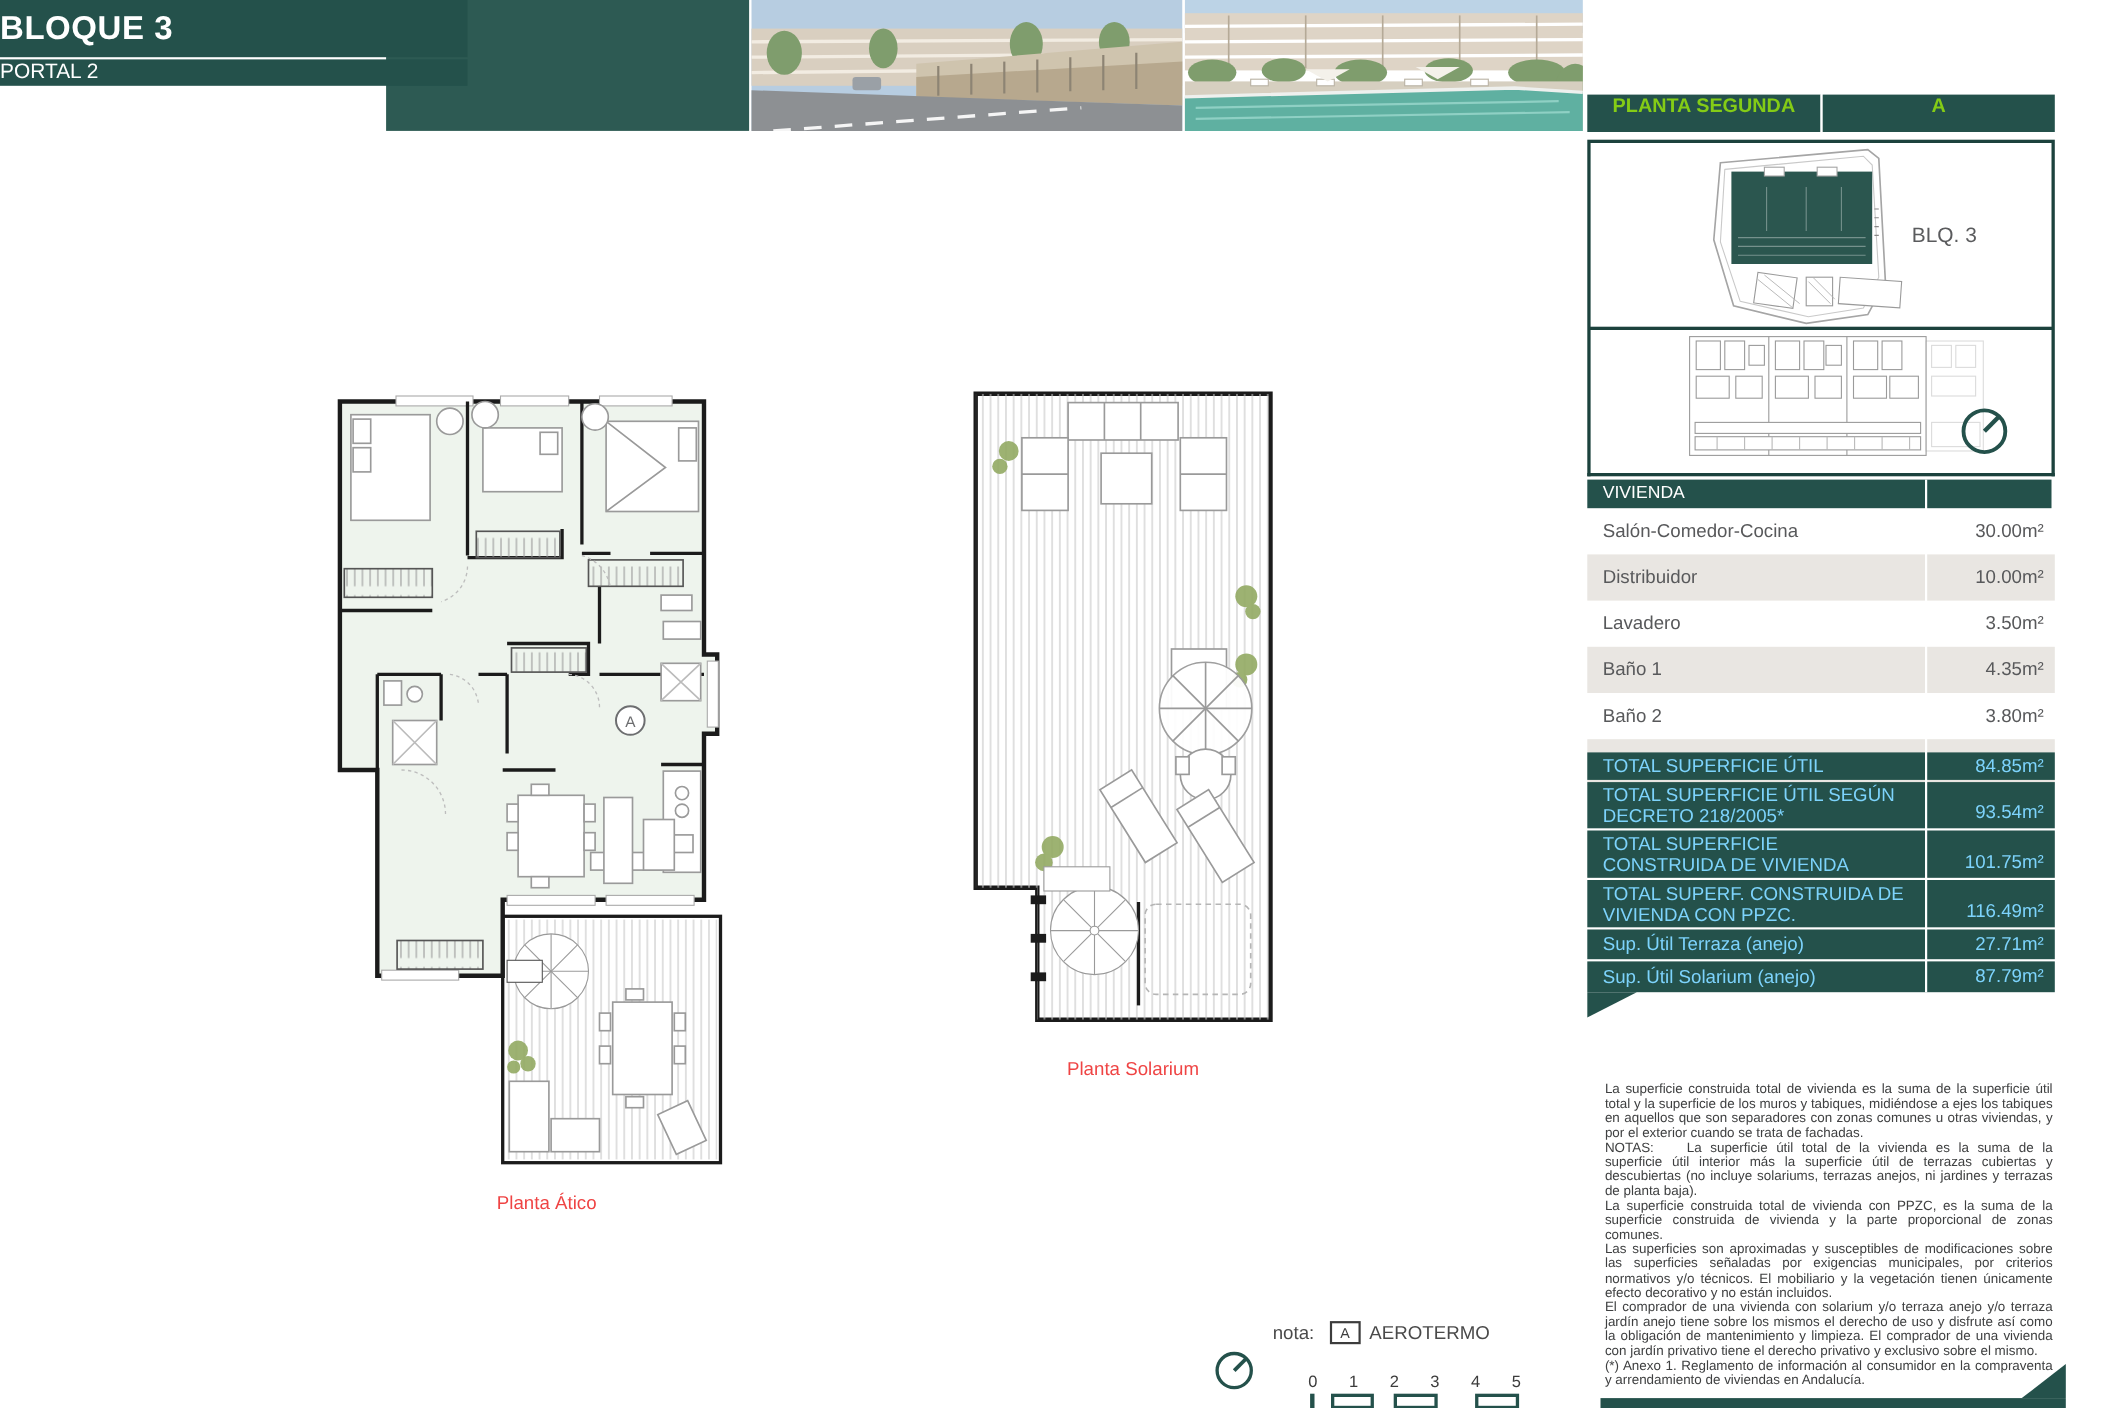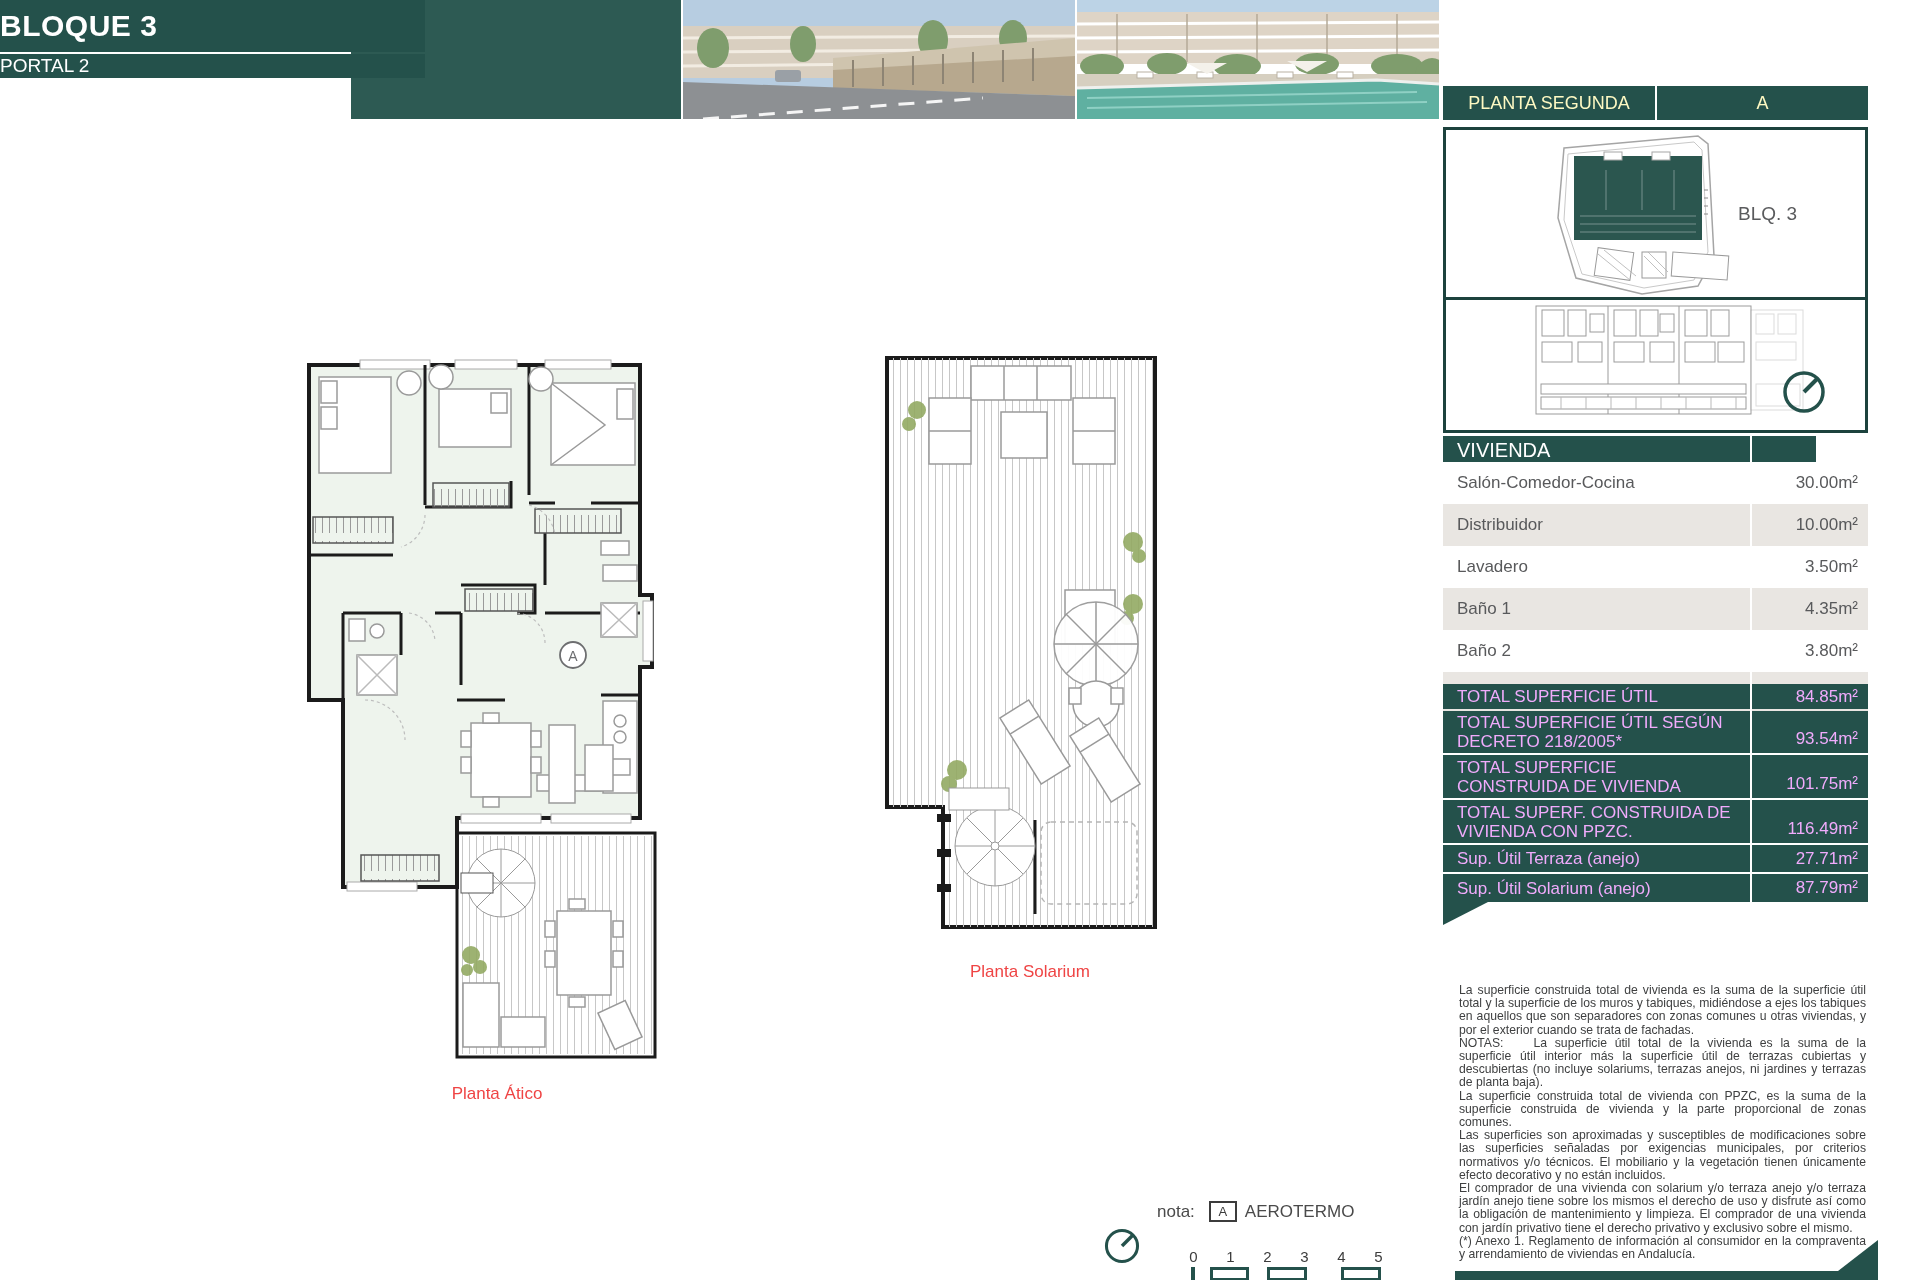--- a/index.html
+++ b/index.html
@@ -8,41 +8,41 @@
   .abs{position:absolute;}
 
   
   .strip-teal{left:351px;top:0;width:330px;height:119px;background:#2d5a53;}
   .strip-photo1{left:683px;top:0;width:392px;height:119px;}
   .strip-photo2{left:1077px;top:0;width:362px;height:119px;}
   .sb-row{background:#24514b;color:#fff;display:flex;align-items:center;justify-content:flex-start;}
   .sb-title{top:0;height:52px;width:425px;font-size:30px;font-weight:bold;letter-spacing:.5px;}
   .sb-portal{top:54px;height:24px;width:425px;font-size:19px;}
   .sb-planta{top:86px;height:34px;width:425px;display:flex;}
-  .sb-planta .cell{background:#24514b;color:#fef9c3;display:flex;align-items:center;justify-content:center;font-size:18px;}
+  .sb-planta .cell{background:#24514b;color:#84cc16;display:flex;justify-content:center;font-size:18px;font-weight:bold;}
   .sb-planta .c1{width:212px;}
   .sb-planta .gap{width:2px;background:#fff;}
   .sb-planta .c2{flex:1;}
 
   .panel{border:3px solid #1c423d;background:#fff;}
   .panel1{left:1443px;top:127px;width:419px;height:167px;}
   .panel2{left:1443px;top:300px;width:419px;height:130px;border-top:none;}
 
   
-  .thead{left:1443px;top:436px;width:373px;height:26px;background:#24514b;color:#fff;
-         display:flex;align-items:flex-end;font-size:20px;}
+  .thead{left:1443px;top:436px;width:422px;height:26px;background:#24514b;color:#fff;
+         display:flex;align-items:center;font-size:16px;}
   .thead span{padding-left:14px;}
   .rows{left:1443px;top:462px;width:425px;}
   .trow{display:flex;align-items:center;height:42px;font-size:17px;color:#58595b;}
   .trow.alt{background:#e9e6e2;}
   .trow .lbl{padding-left:14px;flex:1;}
   .trow .val{padding-right:10px;text-align:right;width:120px;}
 
   .totals{left:1443px;top:684px;width:425px;display:flex;flex-direction:column;row-gap:2px;}
-  .tot{background:#24514b;color:#f0abfc;display:flex;font-size:17px;}
+  .tot{background:#24514b;color:#7dd3fc;display:flex;font-size:17px;}
   .tot .lbl{padding-left:14px;flex:1;white-space:pre-line;line-height:19px;display:flex;align-items:center;}
   .tot .val{width:120px;text-align:right;padding-right:10px;display:flex;align-items:flex-end;
             justify-content:flex-end;padding-bottom:4px;}
   .tot.center .val{align-items:center;padding-bottom:0;}
   .h25{height:25px}.h42{height:42px}.h43{height:43px}.h27{height:27px}.h28{height:28px}
   .col-divider{left:1750px;top:436px;width:2px;height:466px;background:#fff;}
   .fold{left:1443px;top:902px;width:0;height:0;border-top:23px solid #24514b;border-right:45px solid transparent;}
 
   
   .notes{left:1459px;top:984px;width:407px;font-size:12.2px;line-height:13.2px;color:#3f4041;

